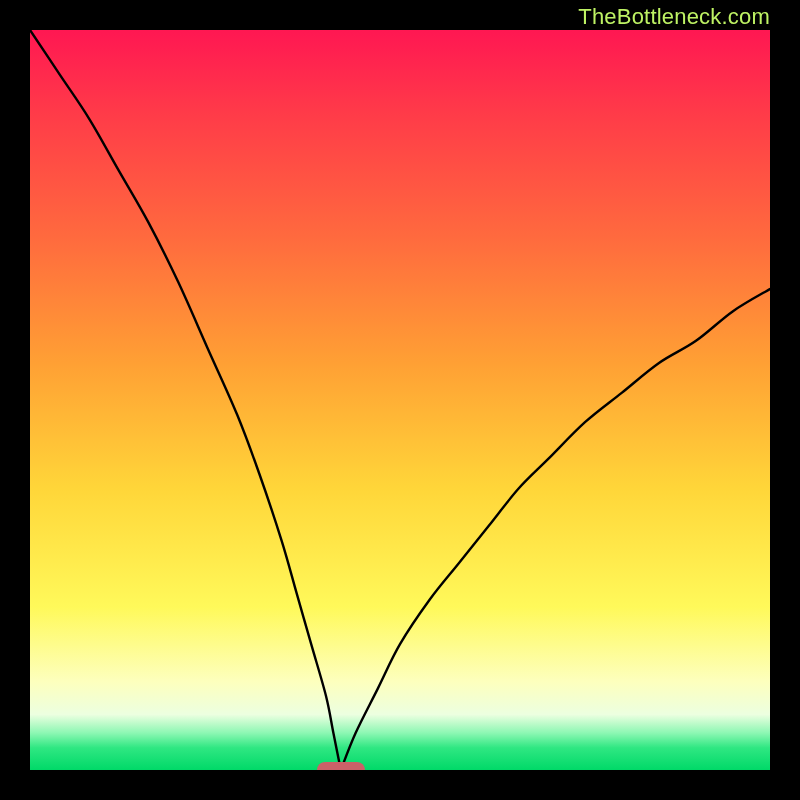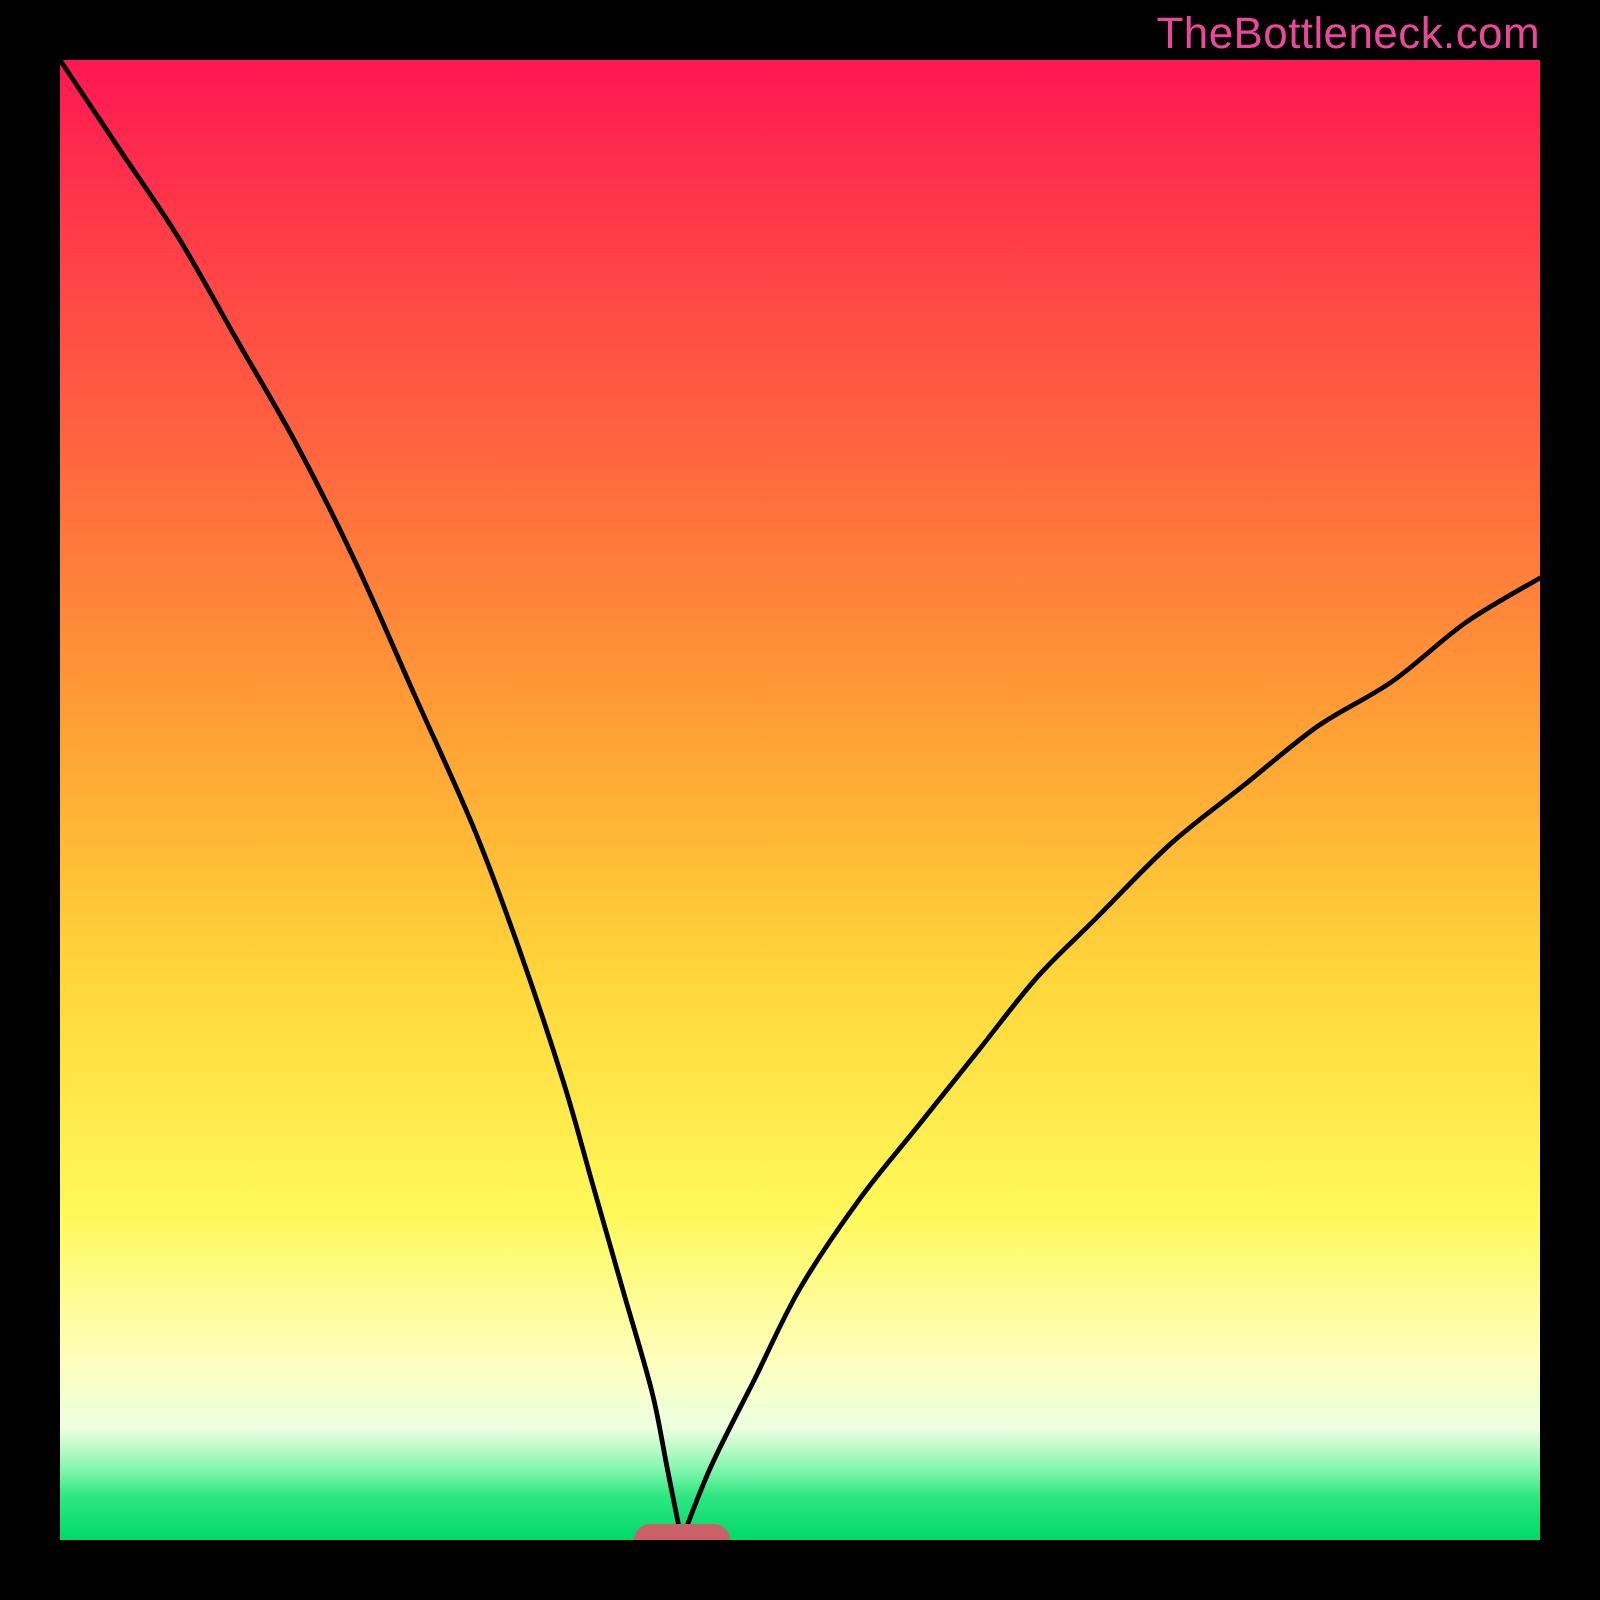--- a/index.html
+++ b/index.html
@@ -34,21 +34,21 @@
       #ecffe0 92.5%,
       #8cf7b3 95%,
       #2fe782 97%,
       #00d968 100%
     );
   }
   .credit {
     position: absolute;
     top: 4px;
     right: 30px;
-    color: #ec4899;
+    color: #bef264;
     font-size: 22px;
     font-weight: 400;
     letter-spacing: 0.2px;
     user-select: none;
   }
   svg.curves {
     position: absolute;
     inset: 0;
   }
   .marker {

